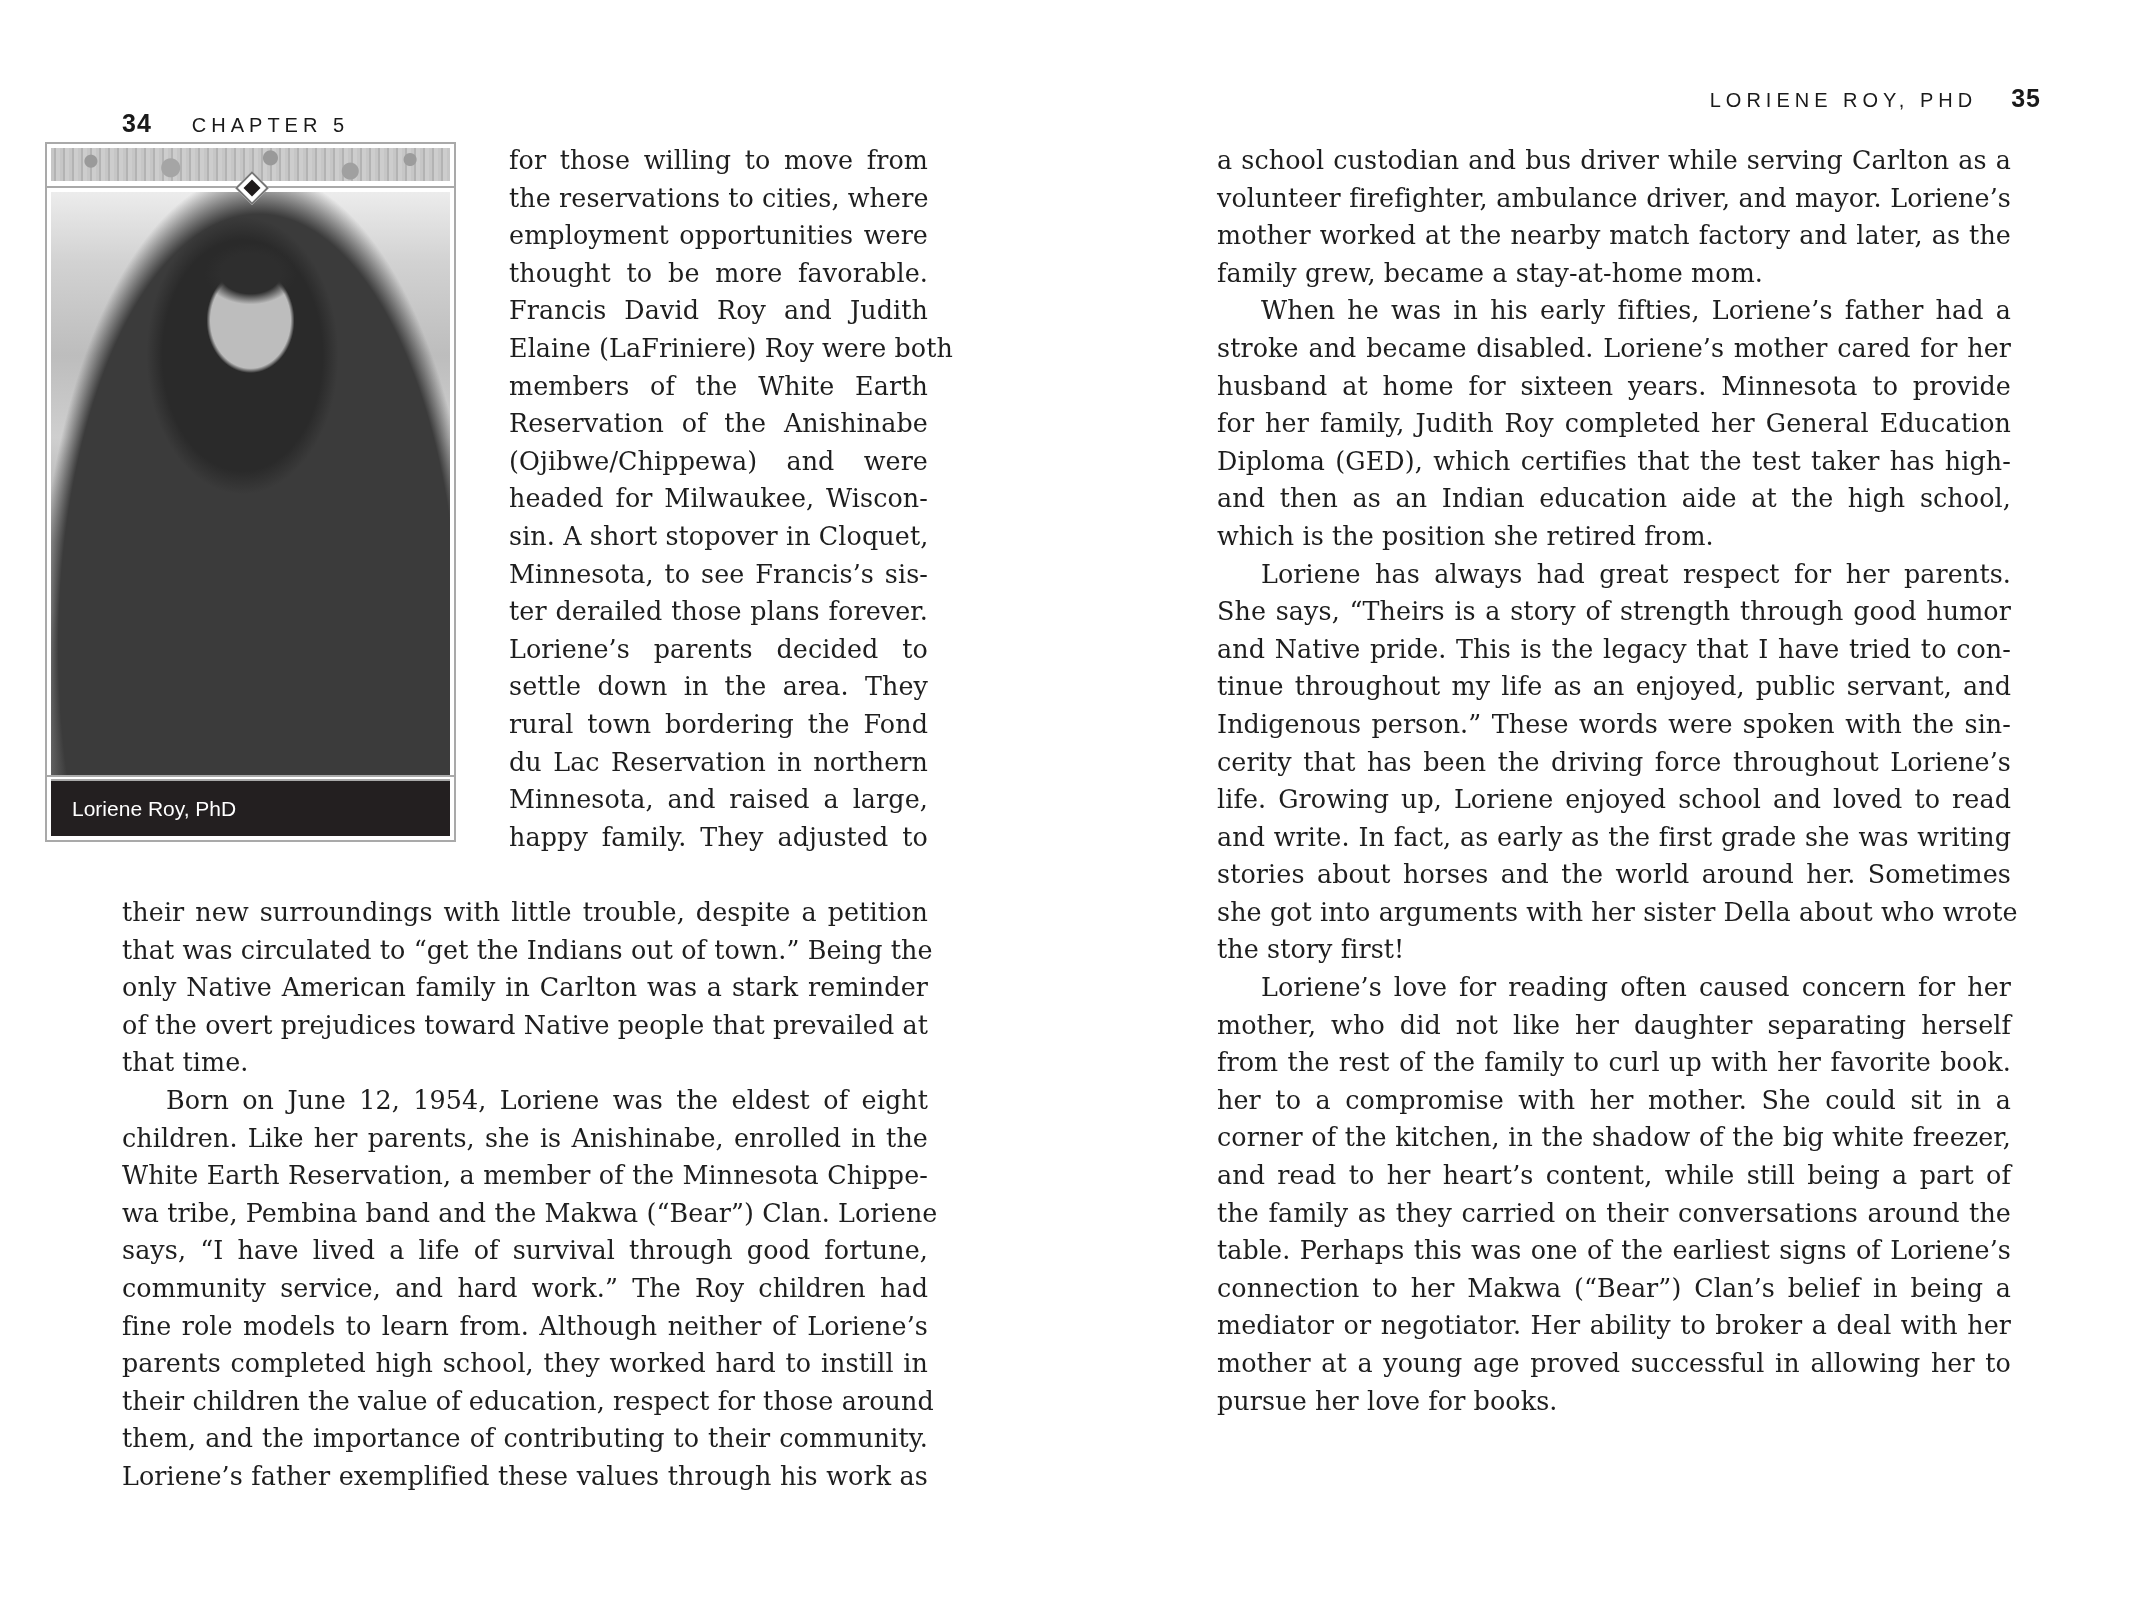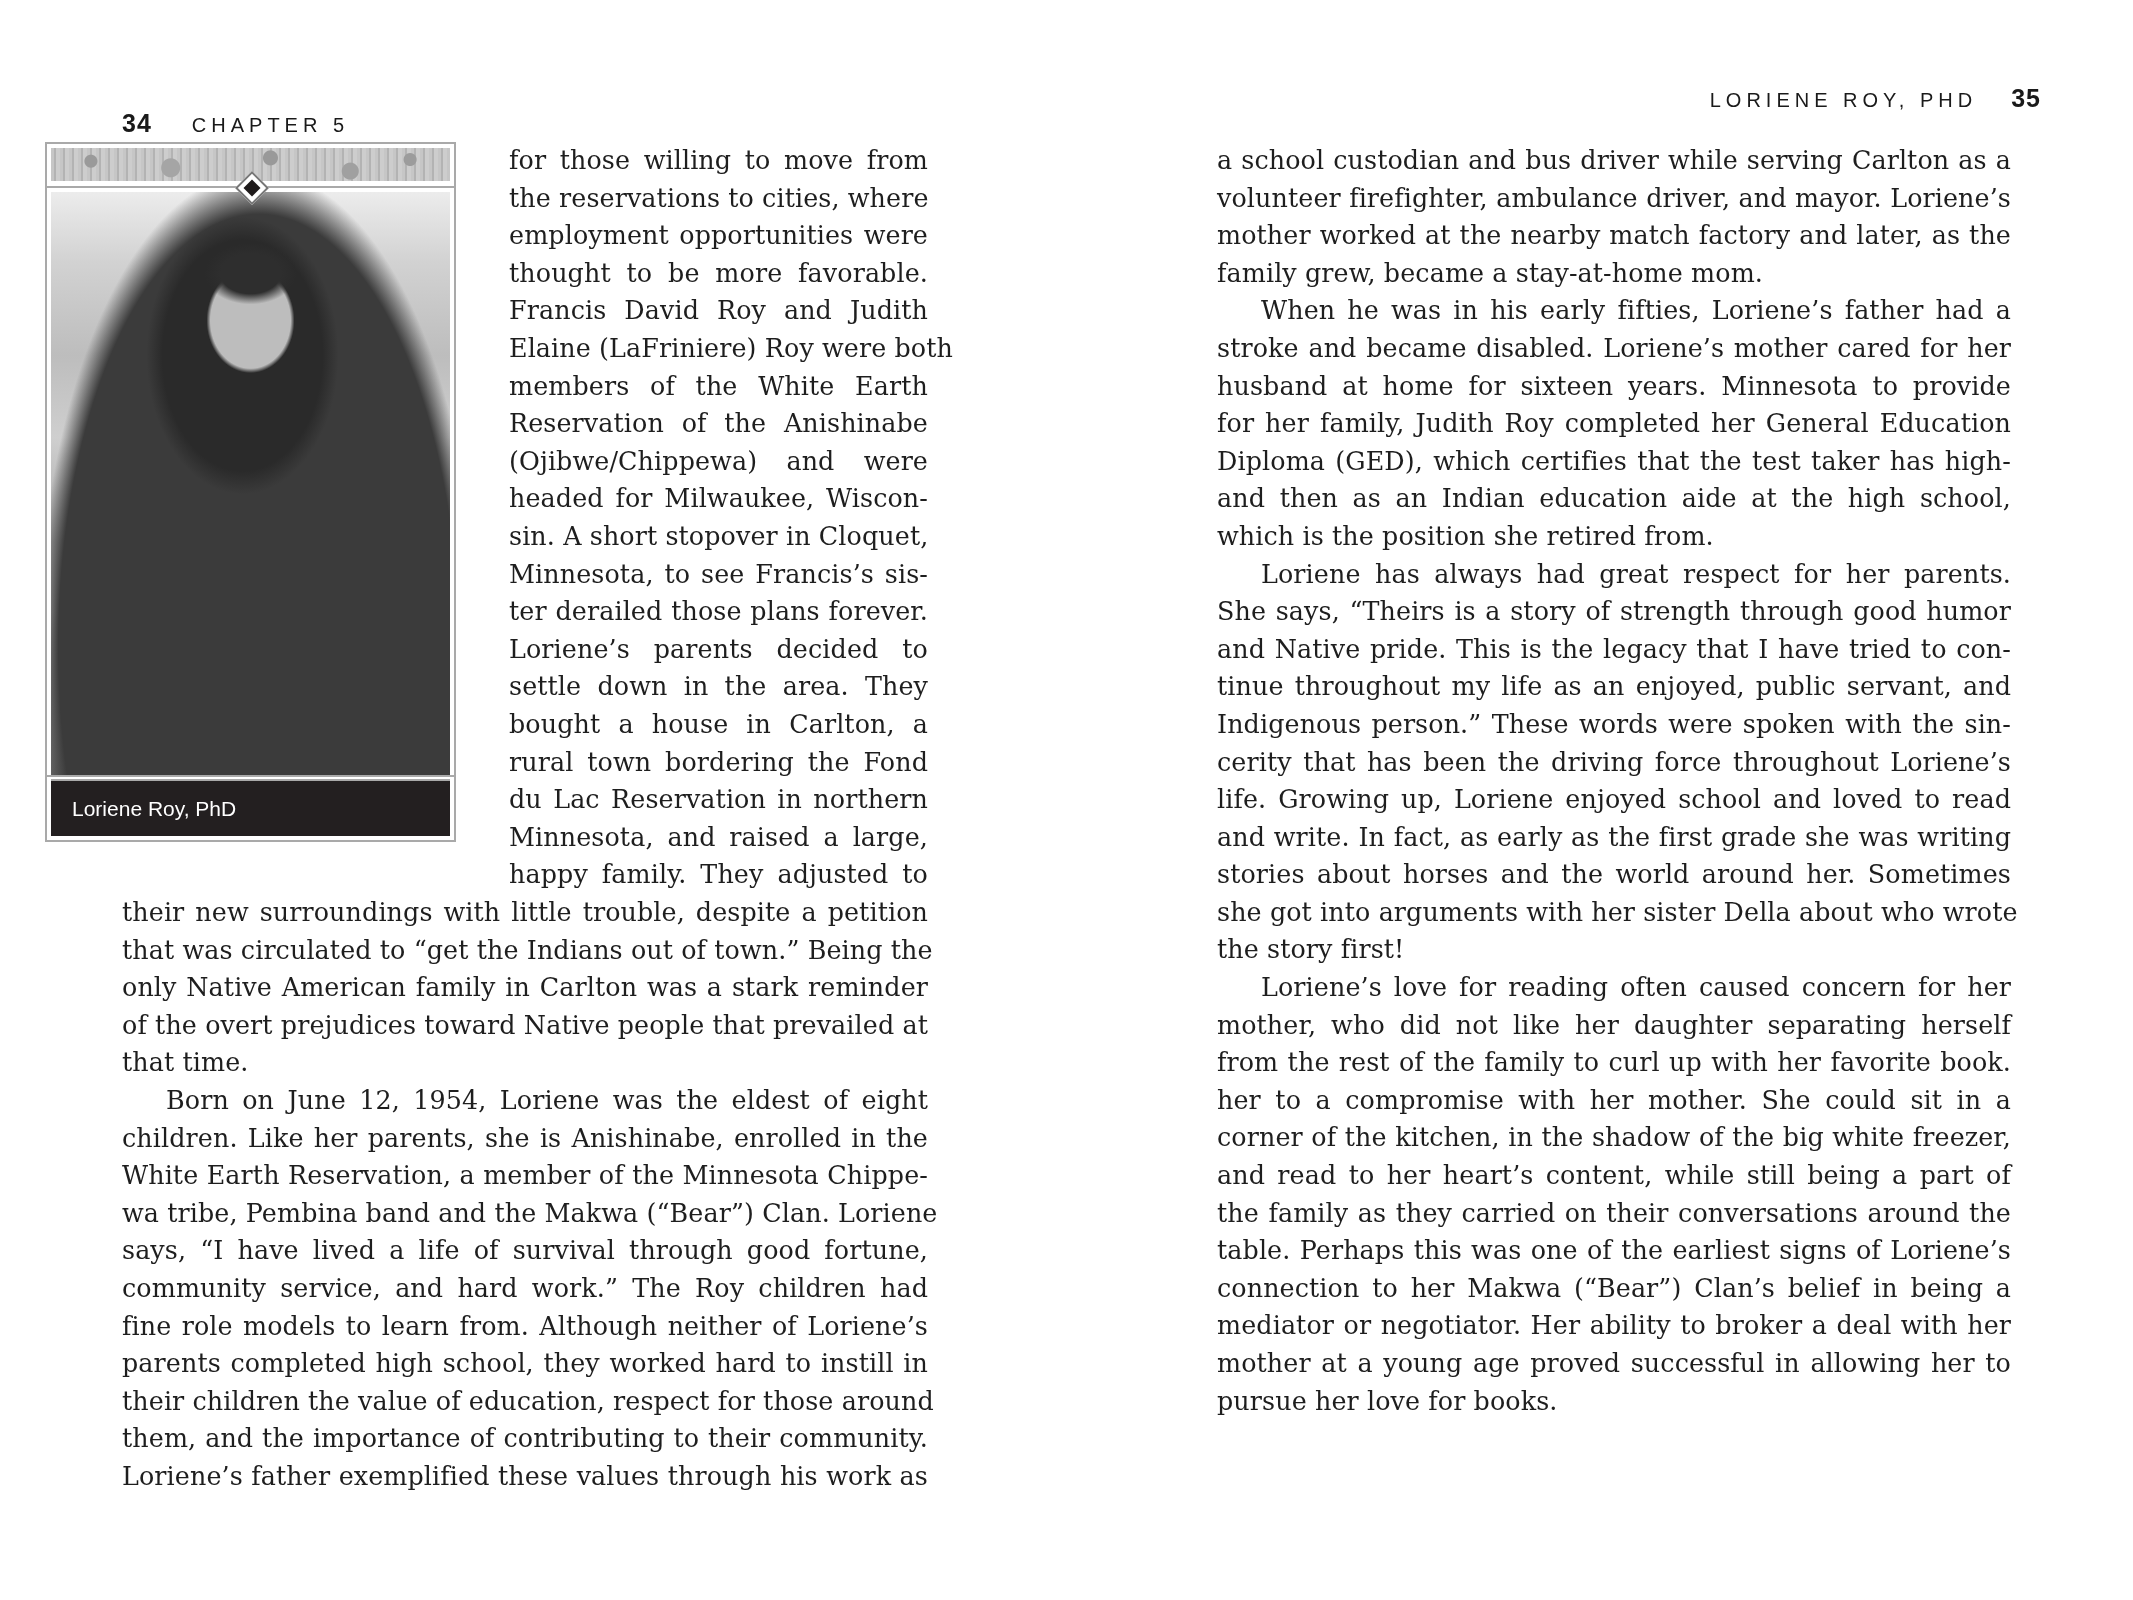--- a/index.html
+++ b/index.html
@@ -102,21 +102,20 @@
     <span class="line">Elaine (LaFriniere) Roy were both</span>
     <span class="line">members of the White Earth</span>
     <span class="line">Reservation of the Anishinabe</span>
     <span class="line">(Ojibwe/Chippewa) and were</span>
     <span class="line">headed for Milwaukee, Wiscon-</span>
     <span class="line">sin. A short stopover in Cloquet,</span>
     <span class="line">Minnesota, to see Francis’s sis-</span>
     <span class="line">ter derailed those plans forever.</span>
     <span class="line">Loriene’s parents decided to</span>
     <span class="line">settle down in the area. They</span>
-    <span class="line">bought a house in Carlton, a</span>
     <span class="line">rural town bordering the Fond</span>
     <span class="line">du Lac Reservation in northern</span>
     <span class="line">Minnesota, and raised a large,</span>
     <span class="line">happy family. They adjusted to</span>
   </div>
 
 <div class="para" id="full-col" style="left:122px; top:894px; width:806px;">
     <span class="line">their new surroundings with little trouble, despite a petition</span>
     <span class="line">that was circulated to “get the Indians out of town.” Being the</span>
     <span class="line">only Native American family in Carlton was a stark reminder</span>

